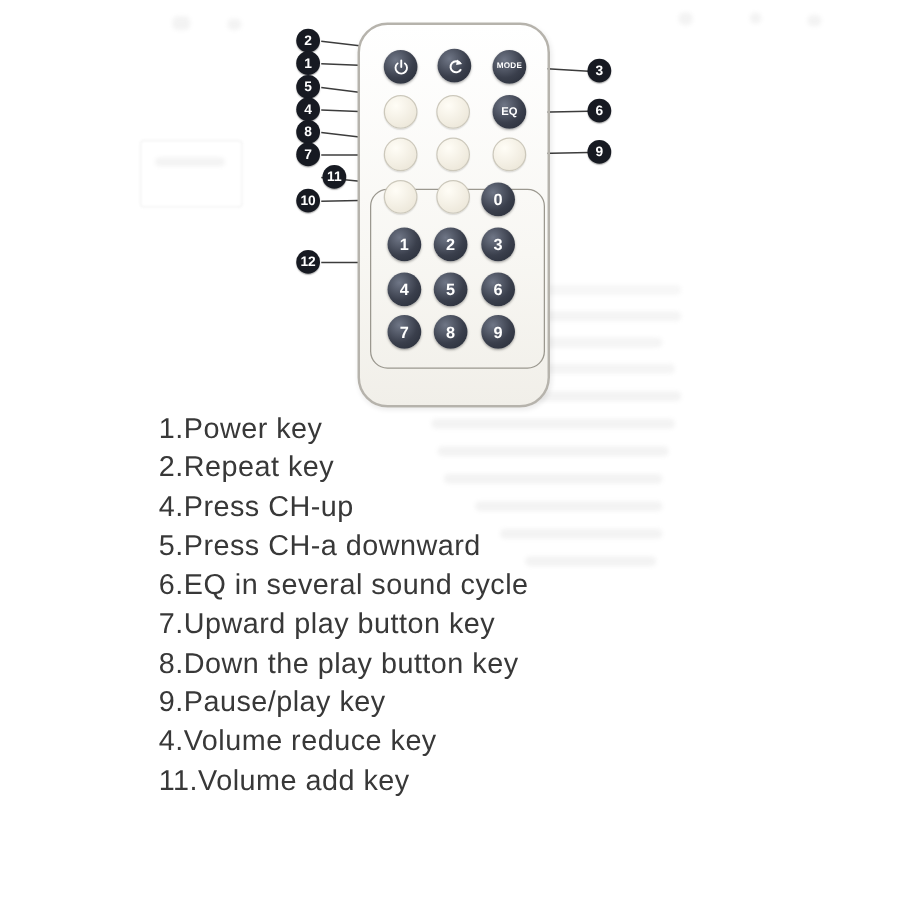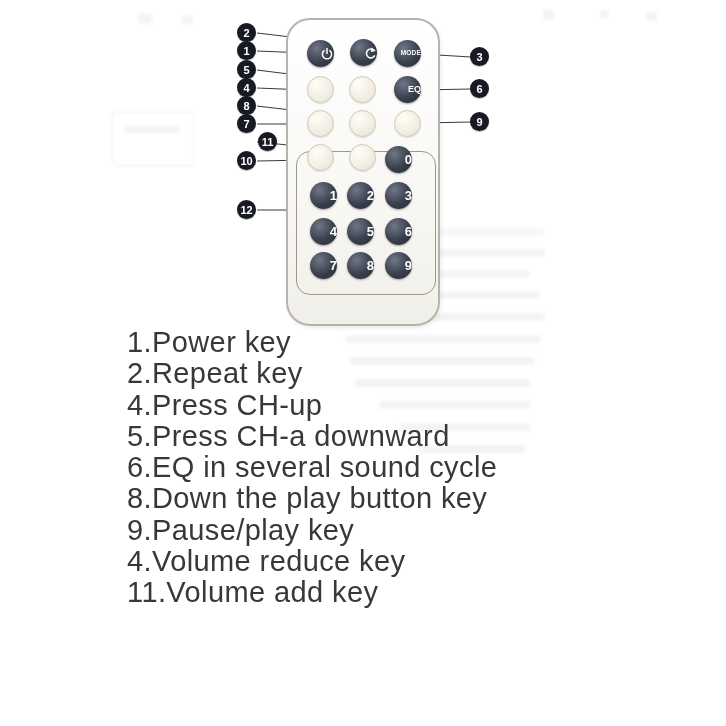--- a/index.html
+++ b/index.html
@@ -24,40 +24,40 @@
     position:absolute;left:296px;top:151px;width:138px;height:142px;
     border:1.5px solid #9b988f;border-radius:14px;background:transparent;
   }
   
   .btn{
     position:absolute;width:27px;height:27px;border-radius:50%;
     display:flex;align-items:center;justify-content:center;box-sizing:border-box;
   }
   .btn.dark{
     background:radial-gradient(circle at 35% 30%, #6f7686 0%, #3a3f4c 55%, #262b36 100%);
-    color:#ffffff;box-shadow:0 1px 2px rgba(0,0,0,0.35);justify-content:flex-end;
+    color:#ffffff;box-shadow:0 1px 2px rgba(0,0,0,0.35);
   }
   .btn.light{
     background:radial-gradient(circle at 35% 30%, #fffdf6 0%, #eee9dc 75%, #e2ddcf 100%);
     border:1px solid #ccc8bb;box-shadow:0 1px 1px rgba(0,0,0,0.12);
   }
   .btn .digit{font-size:13px;font-weight:bold;line-height:1;}
   .btn .tiny{font-size:6.5px;font-weight:bold;letter-spacing:0.2px;line-height:1;}
   .btn .small{font-size:9px;font-weight:bold;line-height:1;}
   
   .badge{
     position:absolute;width:19px;height:19px;border-radius:50%;
     background:#171a22;color:#ffffff;font-size:11px;font-weight:bold;
     display:flex;align-items:center;justify-content:center;
     box-shadow:0 1px 1px rgba(0,0,0,0.3);
   }
   
   .legend{position:absolute;left:127px;top:327px;}
   .legend-item{
-    font-size:29px;color:#383838;letter-spacing:0.4px;line-height:31.3px;
+    font-size:23px;color:#383838;letter-spacing:0.4px;line-height:31.3px;
     white-space:nowrap;
   }
 </style>
 </head>
 <body>
 
 <div class="page">
 
   <div>
     <div class="smudge" style="left:138px;top:13px;width:14px;height:11px;"></div>
@@ -171,19 +171,20 @@
   <div class="badge" style="left:470px;top:47px;">3</div>
   <div class="badge" style="left:470px;top:79px;">6</div>
   <div class="badge" style="left:470px;top:112px;">9</div>
 
   <div class="legend">
     <div class="legend-item">1.Power key</div>
     <div class="legend-item">2.Repeat key</div>
     <div class="legend-item">4.Press CH-up</div>
     <div class="legend-item">5.Press CH-a downward</div>
     <div class="legend-item">6.EQ in several sound cycle</div>
+    <div class="legend-item">7.Upward play button key</div>
     <div class="legend-item">8.Down the play button key</div>
     <div class="legend-item">9.Pause/play key</div>
     <div class="legend-item">4.Volume reduce key</div>
     <div class="legend-item">11.Volume add key</div>
   </div>
 
 </div>
 
 </body></html>

